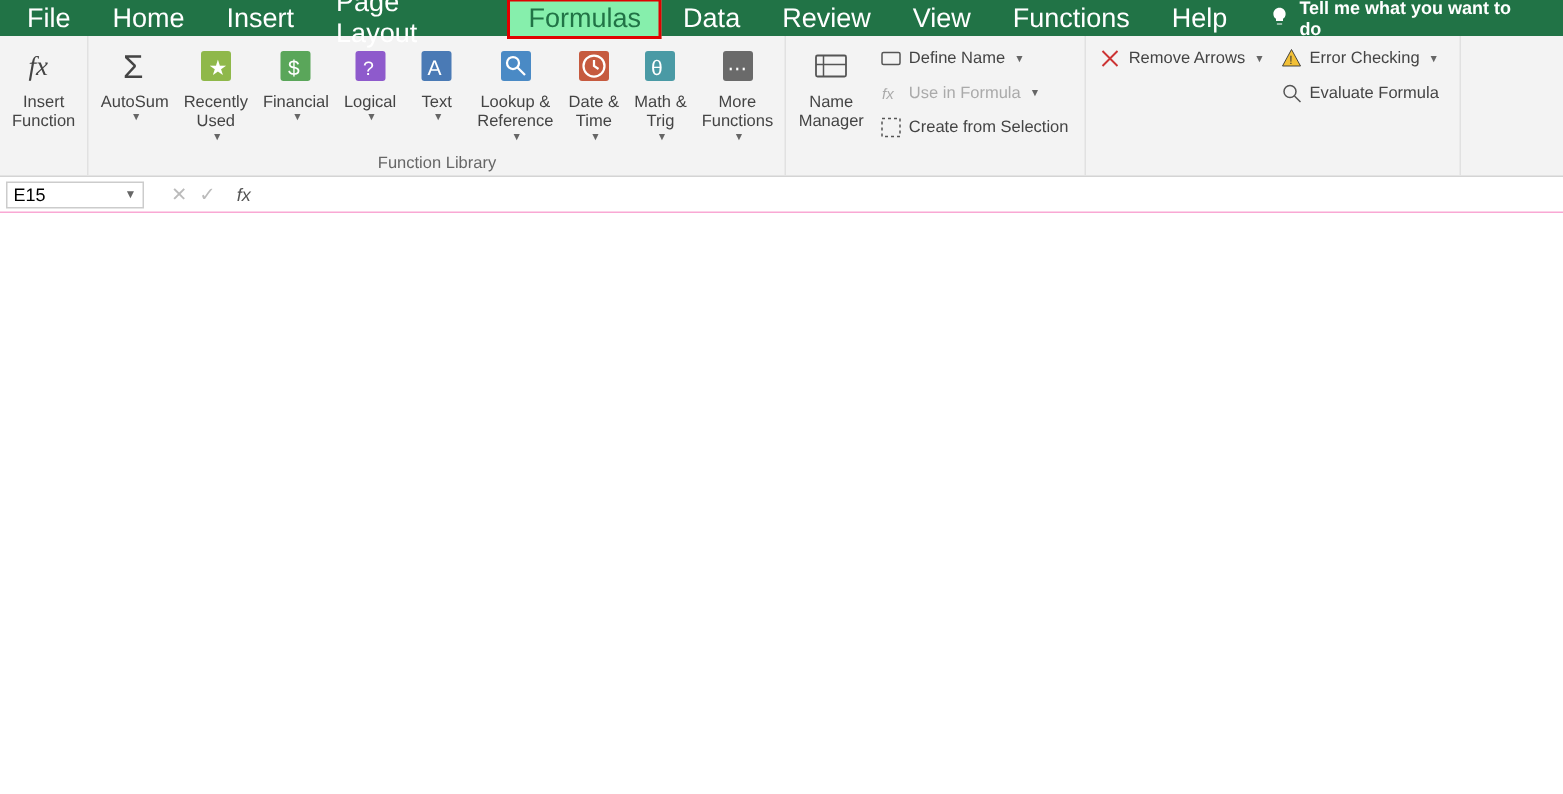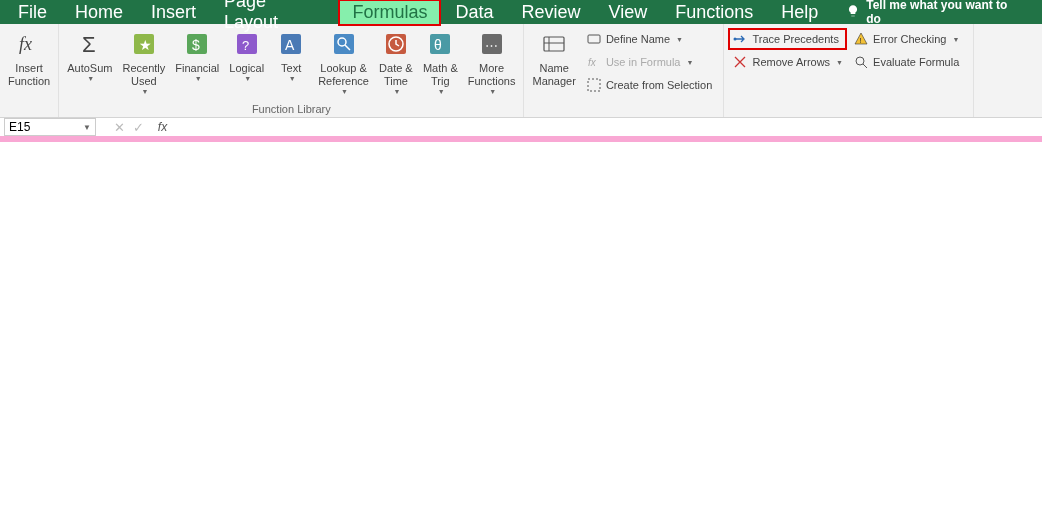--- a/index.html
+++ b/index.html
@@ -20,21 +20,21 @@
   .ribbon-row { display: flex; gap: 2px; flex: 1; }
   .big-btn { display: flex; flex-direction: column; align-items: center; justify-content: flex-start; padding: 2px 4px; min-width: 42px; cursor: pointer; font-size: 11px; color: #444; text-align: center; line-height: 1.2; }
   .big-btn .icon-box { width: 32px; height: 32px; display: flex; align-items: center; justify-content: center; margin-bottom: 2px; }
   .small-btn-col { display: flex; flex-direction: column; justify-content: flex-start; padding-top: 2px; gap: 1px; }
   .small-btn { display: flex; align-items: center; gap: 4px; padding: 1px 4px; font-size: 11px; color: #444; cursor: pointer; white-space: nowrap; height: 22px; }
   .small-btn.highlight { border: 2px solid #e00000; padding: 0 2px; height: 22px; }
   .small-icon { width: 16px; height: 16px; display: inline-flex; align-items: center; justify-content: center; }
   .dropdown-arrow { font-size: 7px; color: #666; margin-left: 2px; }
   
   
-  .formula-bar-row { display: flex; align-items: center; height: 24px; border-bottom: 6px solid #f9a8d4; background: #fff; }
+  .formula-bar-row { display: flex; align-items: center; height: 24px; border-bottom: 1px solid #f9a8d4; background: #fff; }
   .name-box { width: 92px; border: 1px solid #ccc; margin: 2px 0 2px 4px; padding: 1px 4px; font-size: 12px; display: flex; align-items: center; justify-content: space-between; }
   .nb-arrow { font-size: 8px; color: #666; }
   .fb-divider { width: 10px; }
   .fb-btns { display: flex; align-items: center; gap: 8px; padding: 0 8px; color: #888; }
   .fx-label { font-style: italic; font-size: 12px; color: #555; padding: 0 6px; }
   .formula-input { flex: 1; border: none; outline: none; font-size: 12px; padding: 0 4px; }
   
   
   .grid-container { position: relative; }
   .corner-cell { position: absolute; left: 0; top: 0; width: 32px; height: 22px; background: #f0f0f0; border-right: 1px solid #ccc; border-bottom: 1px solid #aaa; }
@@ -239,29 +239,20 @@
             </span>
           <span>Create from Selection</span>
         </div>
       </div>
     </div>
   </div>
 
   <div class="ribbon-group" style="min-width:250px">
     <div class="ribbon-row">
       <div class="small-btn-col">
-        <div class="small-btn highlight">
-          <span class="small-icon">
-              <svg width="14" height="14">
-                <path d="M2 7h8M8 4l3 3-3 3" fill="none" stroke="#2a6ab5" stroke-width="1.3"></path>
-                <circle cx="2" cy="7" r="1.5" fill="#2a6ab5"></circle>
-              </svg>
-            </span>
-          <span>Trace Precedents</span>
-        </div>
         <div class="small-btn">
           <span class="small-icon">
               <svg width="14" height="14">
                 <path d="M2 12L12 2M2 2l10 10" stroke="#c33" stroke-width="1.3"></path>
               </svg>
             </span>
           <span>Remove Arrows</span>
           <span class="dropdown-arrow">▼</span>
         </div>
       </div>

